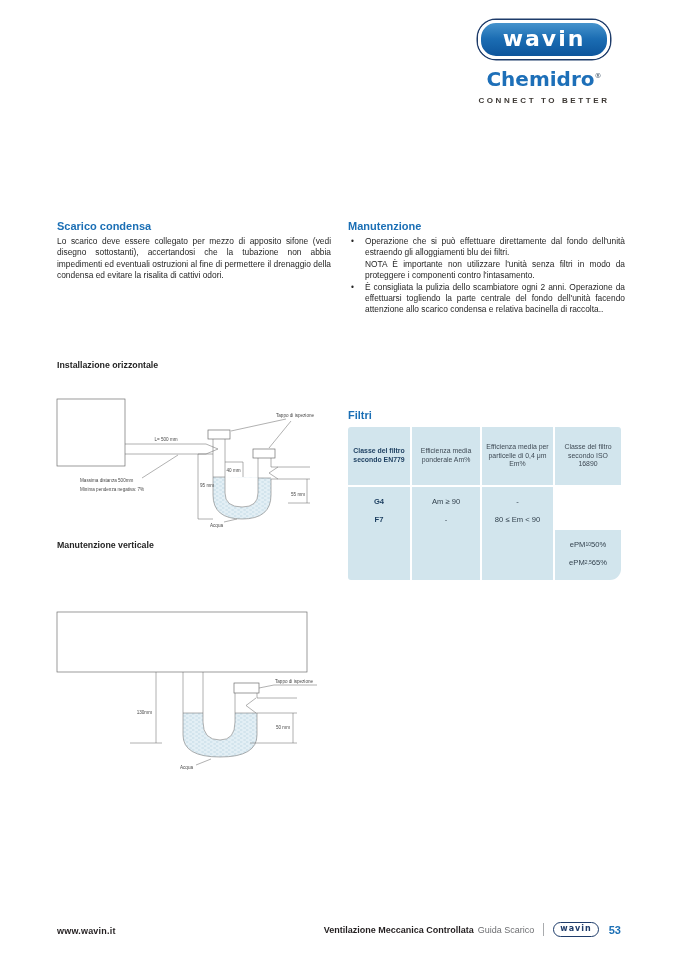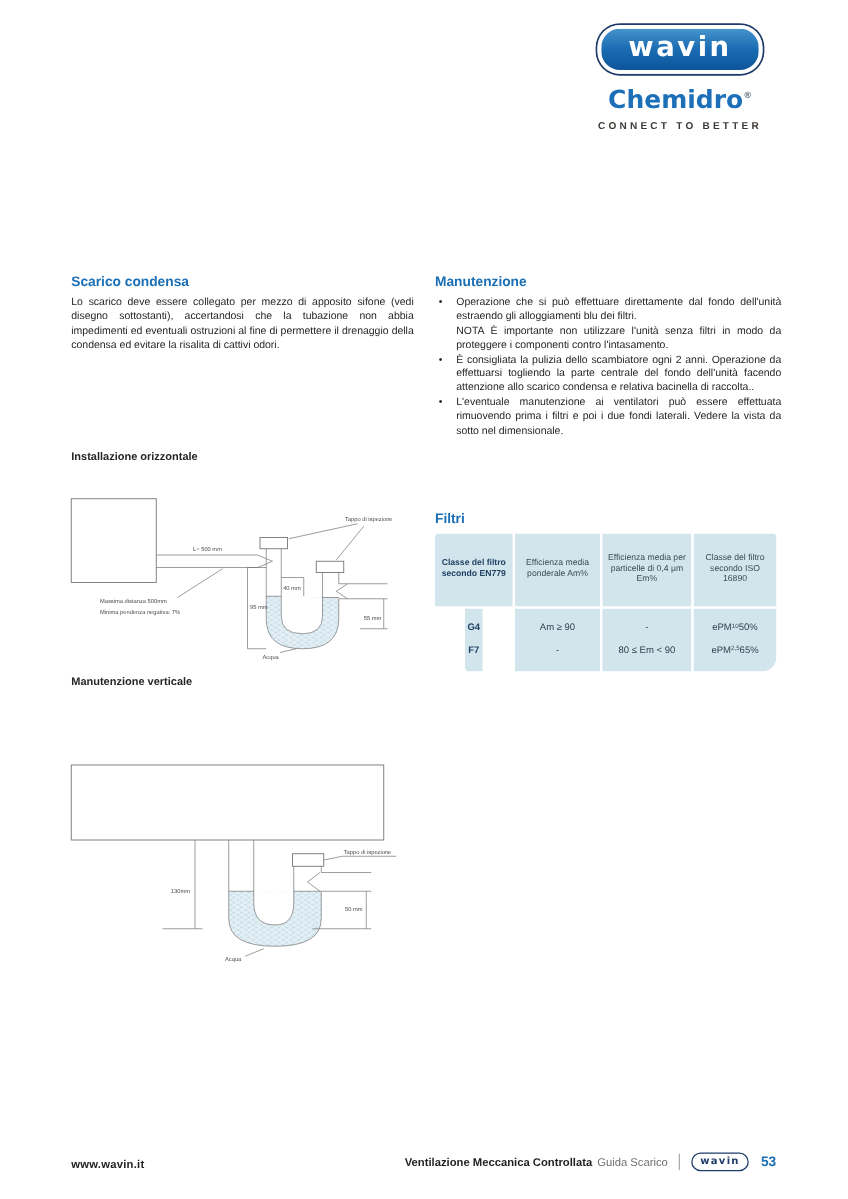--- a/index.html
+++ b/index.html
@@ -38,21 +38,21 @@
   }
   .fcol .bwrap{background:#d2e5ed;margin-top:2px;flex:1;padding:5px 2px 9px 2px;box-sizing:border-box;}
   .fcol .vcell{height:18px;display:flex;align-items:center;justify-content:center;
     font-size:7.6px;color:#33424e;text-align:center;}
   .fcol.c1 .hcell{font-weight:bold;color:#1b3d5f;}
   .fcol.c1 .vcell{font-weight:bold;color:#1b3d5f;}
   .fcol.c1 .hcell{border-top-left-radius:3px;}
   .fcol.c4 .hcell{border-top-right-radius:3px;}
   .fcol.c1 .bwrap{border-bottom-left-radius:3px;}
   .fcol.c4 .bwrap{border-bottom-right-radius:11px;}
-  .c1{width:62px;align-items:center;} .c2{width:68px;} .c3{width:71px;} .c4{width:66px;}
+  .c1{width:62px;} .c2{width:68px;} .c3{width:71px;} .c4{width:66px;gap:43px;}
   .vcell sub{font-size:5px;}
   
   .diag{position:absolute;}
   .diag text{font-size:4.6px;fill:#4a4a4a;font-family:"Liberation Sans",sans-serif;}
   .diag .ln{stroke:#707070;stroke-width:0.55;fill:none;}
   .diag .box{fill:#ffffff;stroke:#707070;stroke-width:0.7;}
   
   .footer-left{position:absolute;left:57px;top:926px;font-size:9px;font-weight:bold;color:#231f20;letter-spacing:0.2px;}
   .footer-right{position:absolute;right:57px;top:922px;display:flex;align-items:center;text-align:right;}
   .fr-title{font-size:9px;font-weight:bold;color:#231f20;}
@@ -158,21 +158,20 @@
 
     <path class="ln" d="M148,208 L163,202"></path>
     <text x="132" y="212">Acqua</text>
   </svg>
 
   <div class="h-blue" style="left:348px;top:220px;">Manutenzione</div>
   <ul class="bullets">
     <li>Operazione che si può effettuare direttamente dal fondo dell'unità estraendo gli alloggiamenti blu dei filtri.
 NOTA È importante non utilizzare l'unità senza filtri in modo da proteggere i componenti contro l'intasamento.</li>
     <li>È consigliata la pulizia dello scambiatore ogni 2 anni. Operazione da effettuarsi togliendo la parte centrale del fondo dell'unità facendo attenzione allo scarico condensa e relativa bacinella di raccolta..</li>
-    <li>L'eventuale manutenzione ai ventilatori può essere effettuata rimuovendo prima i filtri e poi i due fondi laterali. Vedere la vista da sotto nel dimensionale.</li>
   </ul>
 
   <div class="h-blue" style="left:348px;top:409px;">Filtri</div>
 
   <div class="ftable">
     <div class="fcol c1">
       <div class="hcell">Classe del filtro secondo EN779</div>
       <div class="bwrap">
         <div class="vcell">G4</div>
         <div class="vcell">F7</div>

